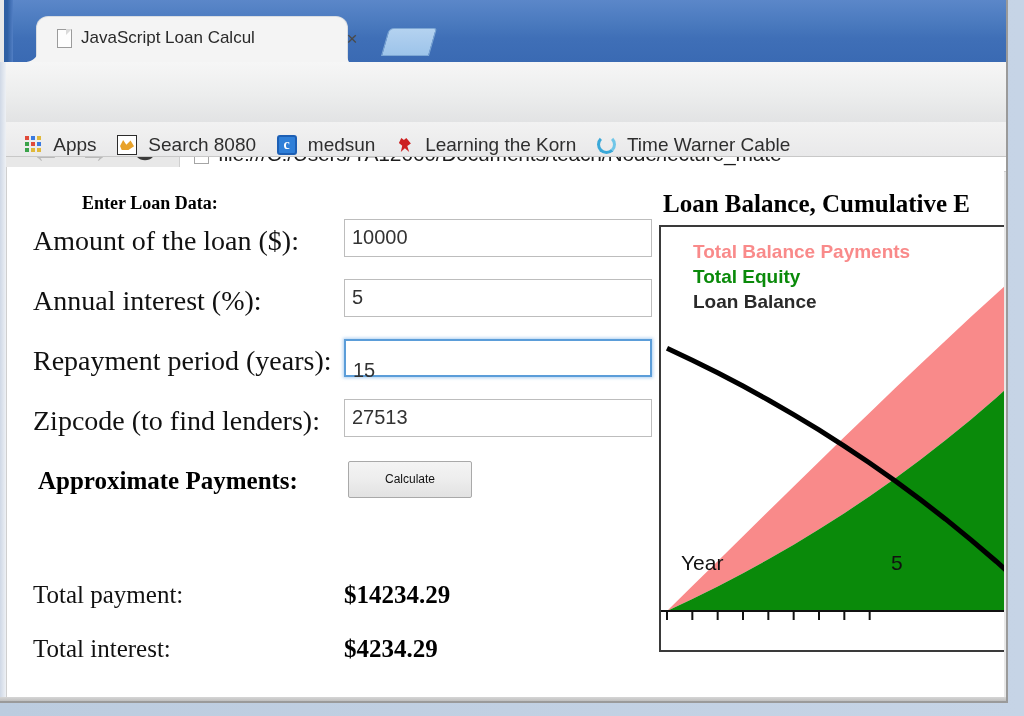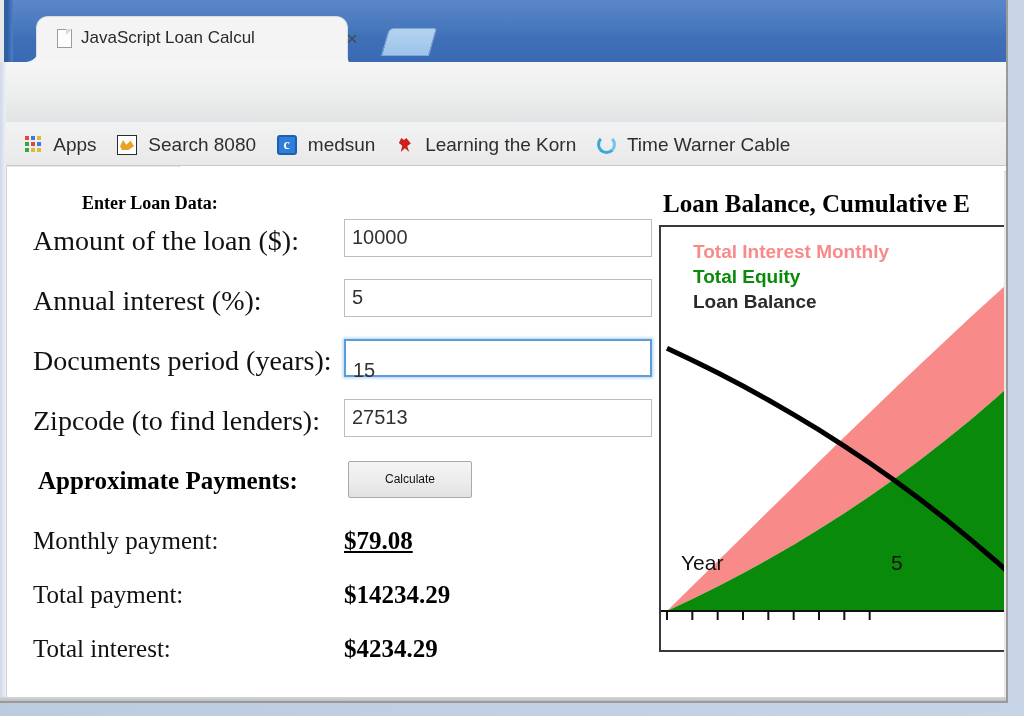--- a/index.html
+++ b/index.html
@@ -141,21 +141,21 @@
     width: 790px; height: 26px;
     font-size: 21px; color: #1d1d1d;
     white-space: nowrap; overflow: hidden;
     letter-spacing: -0.2px;
   }
 
   
   #bookmarks {
     position: absolute;
     left: 3px; top: 122px;
-    width: 1005px; height: 44px;
+    width: 1005px; height: 35px;
     background: linear-gradient(to bottom,#f2f2f2,#e9e9ea);
     border-bottom: 1px solid #c8c8c8;
     box-sizing: border-box;
     white-space: nowrap;
     overflow: hidden;
   }
   .bm {
     display: inline-block;
     height: 44px; line-height: 44px;
     font-size: 19px; color: #2e2e2e;
@@ -407,36 +407,32 @@
           <span class="lbl">Amount of the loan ($):</span>
           <span class="fld">10000</span>
         </div>
 
         <div class="form-row" id="row-interest">
           <span class="lbl">Annual interest (%):</span>
           <span class="fld">5</span>
         </div>
 
         <div class="form-row" id="row-period">
-          <span class="lbl">Documents period (years):</span>
+          <span class="lbl">Repayment period (years):</span>
           <span class="fld focused">15</span>
         </div>
 
         <div class="form-row" id="row-zip">
           <span class="lbl">Zipcode (to find lenders):</span>
           <span class="fld">27513</span>
         </div>
 
         <div id="payments-heading">Approximate Payments:</div>
         <div id="calc-button">Calculate</div>
 
-        <div class="result-row" id="res-monthly">
-          <span class="r-lbl">Monthly payment:</span>
-          <span class="r-val"><u>$79.08</u></span>
-        </div>
 
         <div class="result-row" id="res-total">
           <span class="r-lbl">Total payment:</span>
           <span class="r-val">$14234.29</span>
         </div>
 
         <div class="result-row" id="res-interest">
           <span class="r-lbl">Total interest:</span>
           <span class="r-val">$4234.29</span>
         </div>
@@ -460,21 +456,21 @@
                 <line x1="107.33333333333333" y1="384" x2="107.33333333333333" y2="393" stroke="#111" stroke-width="2"></line>
                 <line x1="132.66666666666666" y1="384" x2="132.66666666666666" y2="393" stroke="#111" stroke-width="2"></line>
                 <line x1="158" y1="384" x2="158" y2="393" stroke="#111" stroke-width="2"></line>
                 <line x1="183.33333333333334" y1="384" x2="183.33333333333334" y2="393" stroke="#111" stroke-width="2"></line>
                 <line x1="208.66666666666666" y1="384" x2="208.66666666666666" y2="393" stroke="#111" stroke-width="2"></line>
               </g>
             <path id="plot-line" fill="none" stroke="#000000" stroke-width="5" d="M 6 121.25419392186052 L 31.333333333333332 133.23540267902368 L 56.666666666666664 145.8209267901666 L 82 159.0633154165048 L 107.33333333333333 172.96256855803838 L 132.66666666666666 187.57123537598295 L 158 202.91559045094627 L 183.33333333333334 219.04818294414403 L 208.66666666666666 235.99528743618404 L 234 253.8094530882819 L 259.3333333333333 272.51695448104545 L 284.66666666666663 292.17034077569025 L 310 312.822161133432 L 335.33333333333337 334.49869013487853 L 360.6666666666667 357.2787515218532 L 386 384"></path>
           </svg>
 
           <div class="legend-item" id="legend-0" style="color: rgb(249, 138, 138);">
-            <span>Total Interest Monthly</span>
+            <span>Total Balance Payments</span>
           </div>
           <div class="legend-item" id="legend-1" style="color: rgb(10, 138, 10);">
             <span>Total Equity</span>
           </div>
           <div class="legend-item" id="legend-2" style="color: rgb(42, 42, 42);">
             <span>Loan Balance</span>
           </div>
 
           <div id="axis-label-year">Year</div>
           <div id="axis-tick-5">5</div>

